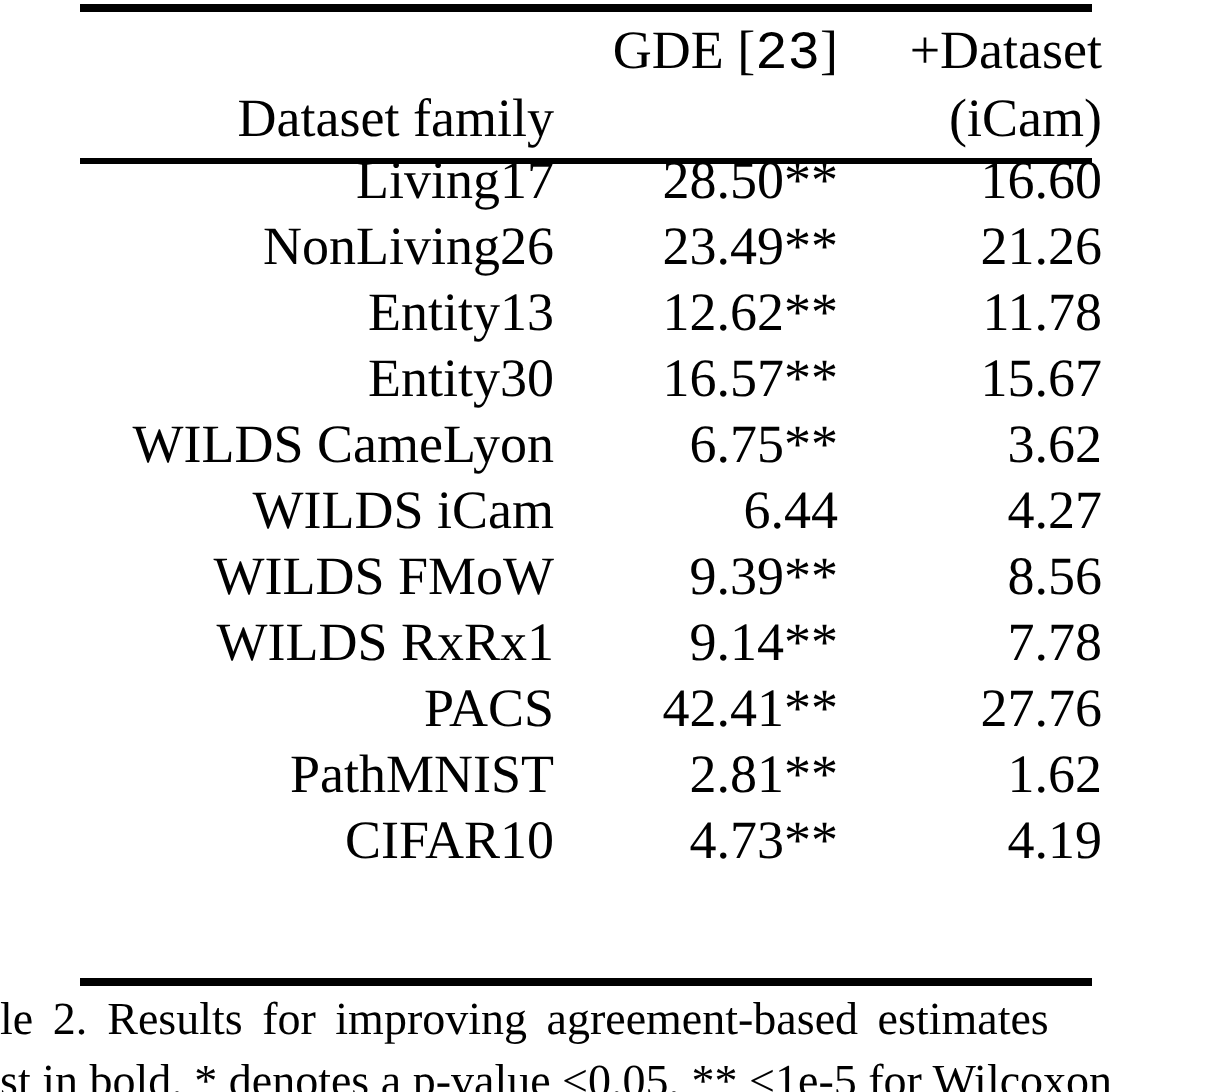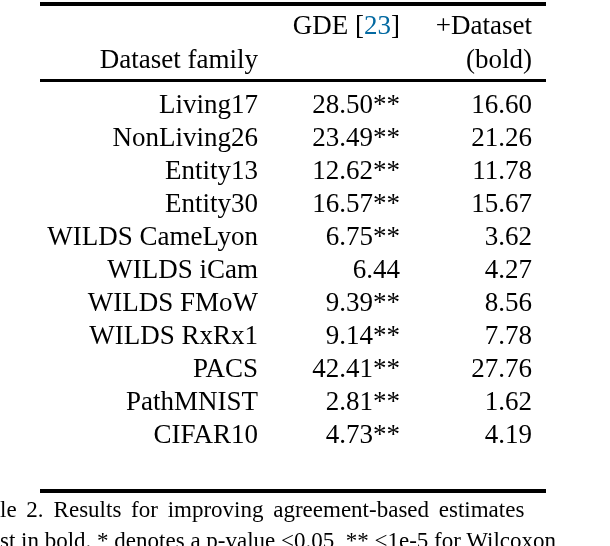--- a/index.html
+++ b/index.html
@@ -12,48 +12,48 @@
   .rule { position:absolute; left:40px; width:506px; background:#000; }
   .rule-top    { top:2px;   height:4px; }
   .rule-mid    { top:79px;  height:2.5px; }
   .rule-bottom { top:489px; height:4px; }
 
   .hdr-row, .row { position:relative; display:flex; font-size:27px; }
   .hdr-row { position:absolute; left:0; width:610px; height:36px; line-height:36px; }
   .hdr-row.line1 { top:7px; }
   .hdr-row.line2 { top:41px; }
 
-  .c1 { width:258px; text-align:right; white-space:nowrap; }
+  .c1 { width:258px; text-align:right; white-space:nowrap;margin-left:19px; }
   .c2 { width:142px; text-align:right; white-space:nowrap; }
   .c3 { width:132px; text-align:right; white-space:nowrap; }
 
-  .tbody { position:absolute; top:82px; left:0; width:610px; padding-top:6px; }
+  .tbody { position:absolute; top:68px; left:0; width:610px; padding-top:6px; }
   .row { height:33px; line-height:33px; }
   .bold { font-weight:normal;text-align:right; }
 
   .caption { position:absolute; top:494px; left:0; width:660px; font-size:23px; line-height:31px; }
   .cap-line { white-space:nowrap; }
   .cap-line.l1 { word-spacing:4px; }
   .cap-gap { display:inline-block; width:10px; }
 </style>
 </head>
 <body>
 
 <div class="rule rule-top"></div>
 
 <div class="hdr-row line1">
   <div class="c1"></div>
-  <div class="c2"><span>GDE [</span><span style="color: #0369a1;">23</span><span>]</span></div>
+  <div class="c2"><span>GDE [</span><span style="color: #000000; font-family: Liberation Mono, monospace;">23</span><span>]</span></div>
   <div class="c3">+Dataset</div>
 </div>
 
 <div class="hdr-row line2">
   <div class="c1">Dataset family</div>
   <div class="c2"></div>
-  <div class="c3">(bold)</div>
+  <div class="c3">(iCam)</div>
 </div>
 
 <div class="rule rule-mid"></div>
 
 <div class="tbody">
   <div class="row">
     <div class="c1">Living17</div>
     <div class="c2">28.50**</div>
     <div class="c3 bold">16.60</div>
   </div>

